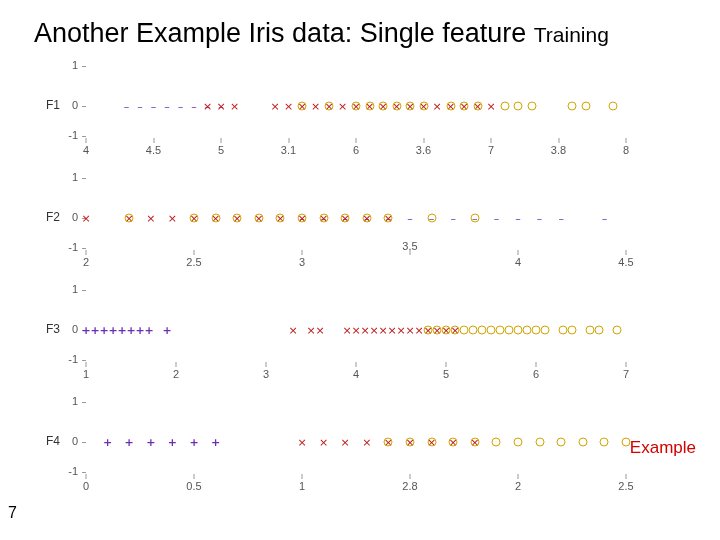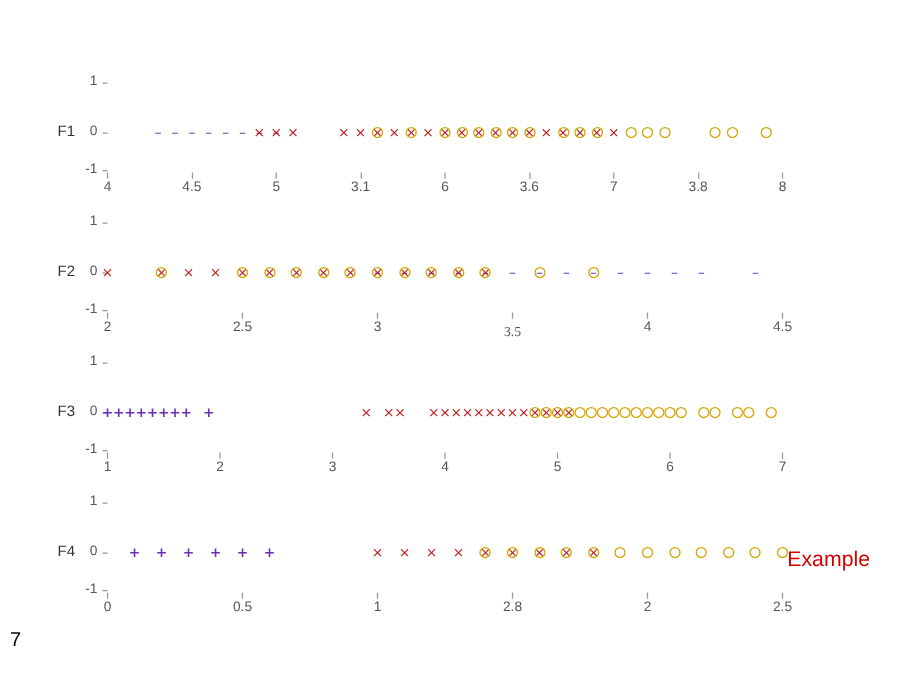--- a/index.html
+++ b/index.html
@@ -121,20 +121,23 @@
     font-weight: bold;
   }
   .marker.dash::before {
     content: "\2013";
   }
 </style>
 </head>
 <body>
 <div class="slide">
 
+  <div class="title">
+    <span>Another Example Iris data: Single feature </span><span class="train">Training</span>
+  </div>
 
   <div class="chosen">Example</div>
   <div class="page-num">7</div>
 
   <div class="chart-area">
 
   <div class="panel" style="top: 0px; height: 100px;">
         <div class="ylabel" style="top: 42px;">F1</div>
         <div class="ytick" style="top: 3px;">1</div>
         <div class="ytickmark" style="top: 10px;"></div>
@@ -217,21 +220,21 @@
         <div class="ytick" style="top: 73px;">-1</div>
         <div class="ytickmark" style="top: 80px;"></div>
         <div class="plot" style="top: 0px; height: 100px;">
           <div class="xtickmark" style="left: 0px; top: 82px;"></div>
           <div class="xtick" style="left: 0px; top: 88px;">2</div>
           <div class="xtickmark" style="left: 108px; top: 82px;"></div>
           <div class="xtick" style="left: 108px; top: 88px;">2.5</div>
           <div class="xtickmark" style="left: 216px; top: 82px;"></div>
           <div class="xtick" style="left: 216px; top: 88px;">3</div>
           <div class="xtickmark" style="left: 324px; top: 82px;"></div>
-          <div class="xtick" style="left: 324px; top: 92px; font-family: Liberation Serif, serif;">3.5</div>
+          <div class="xtick" style="left: 324px; top: 72px;">3.5</div>
           <div class="xtickmark" style="left: 432px; top: 82px;"></div>
           <div class="xtick" style="left: 432px; top: 88px;">4</div>
           <div class="xtickmark" style="left: 540px; top: 82px;"></div>
           <div class="xtick" style="left: 540px; top: 88px;">4.5</div>
           <div class="marker dash m-setosa" style="left: 216px; top: 50px;"></div>
           <div class="marker dash m-setosa" style="left: 237.6px; top: 50px;"></div>
           <div class="marker dash m-setosa" style="left: 259.2px; top: 50px;"></div>
           <div class="marker dash m-setosa" style="left: 280.8px; top: 50px;"></div>
           <div class="marker dash m-setosa" style="left: 302.4px; top: 50px;"></div>
           <div class="marker dash m-setosa" style="left: 324px; top: 50px;"></div>

